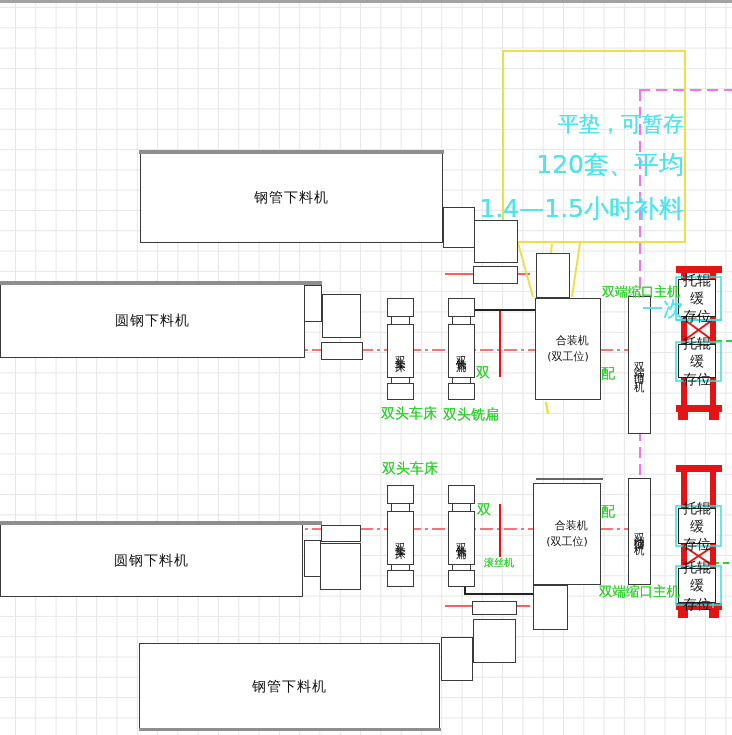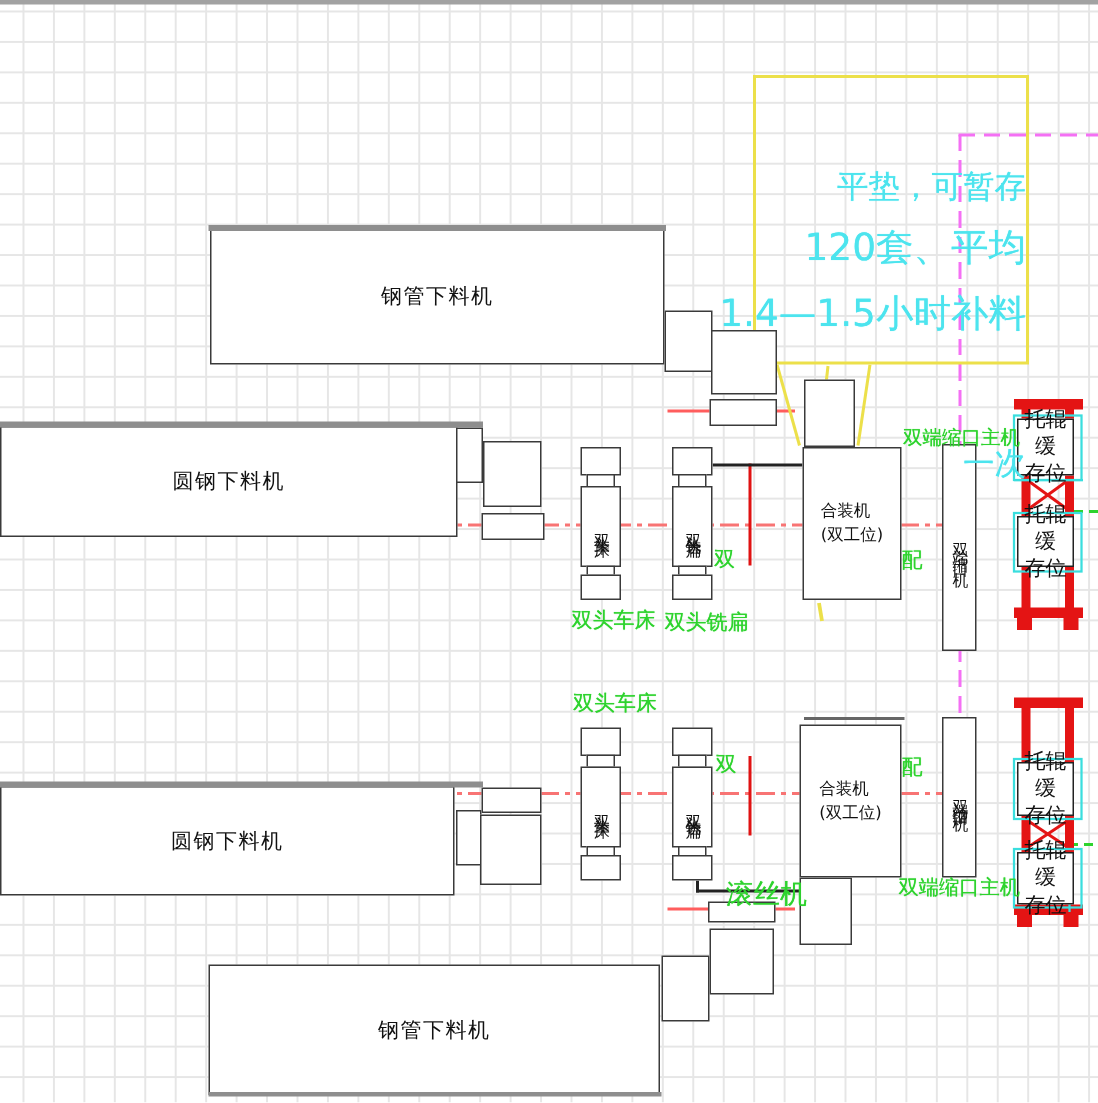--- a/index.html
+++ b/index.html
@@ -12,21 +12,21 @@
     background-position:15px 7px;
     font-family:"DejaVu Sans","Liberation Sans",sans-serif;
   }
   .abs{position:absolute;}
   .box{position:absolute;background:#fff;border:1.4px solid #3a3a3a;box-sizing:border-box;
        display:flex;align-items:center;justify-content:center;z-index:3;}
   .band{position:absolute;background:#8e8e8e;z-index:4;}
   .mlabel{font-size:14px;color:#111;letter-spacing:1px;white-space:nowrap;}
   .vlabel{writing-mode:vertical-rl;text-orientation:upright;font-size:10.5px;color:#111;
           letter-spacing:2px;line-height:1;}
-  .asmlabel{font-size:11px;color:#111;text-align:left;line-height:1.5;white-space:nowrap;}
+  .asmlabel{font-size:11px;color:#111;text-align:right;line-height:1.5;white-space:nowrap;}
   .green{position:absolute;color:#2ed32e;font-size:14px;white-space:nowrap;z-index:6;
          text-shadow:0 0 0.5px #2ed32e;}
   .cyanline{position:absolute;right:48px;color:#4ce4ee;white-space:nowrap;z-index:6;
             text-shadow:0 0 0.5px #4ce4ee;}
   .redcl{position:absolute;height:2px;z-index:1;
          background:repeating-linear-gradient(to right,#f87474 0 13px,transparent 13px 17px,#f87474 17px 20px,transparent 20px 24px);}
   .redsolid{position:absolute;background:#ff5d5d;z-index:1;}
   .redcross{position:absolute;background:#e01212;z-index:2;}
   .blk{position:absolute;background:#222;z-index:2;}
   .magv{position:absolute;width:2px;z-index:1;
@@ -222,16 +222,16 @@
   <div class="box" style="left:473px;top:619px;width:43px;height:44px;"></div>
   <div class="box" style="left:441px;top:637px;width:32px;height:44px;"></div>
   <div class="box" style="left:139px;top:643px;width:301px;height:87px;">
     <span class="mlabel">钢管下料机</span>
   </div>
   <div class="band" style="left:139px;top:728px;width:302px;height:3px;"></div>
 
   <div class="green" style="left:382px;top:460px;">双头车床</div>
   <div class="green" style="left:477px;top:501px;">双</div>
   <div class="green" style="left:601px;top:503px;">配</div>
-  <div class="green" style="left:484px;top:584px;font-size:18px;">滚丝机</div>
+  <div class="green" style="left:484px;top:556px;font-size:10px;">滚丝机</div>
   <div class="green" style="left:599px;top:583px;font-size:13.5px;">双端缩口主机</div>
 
 </div>
 
 </body></html>

